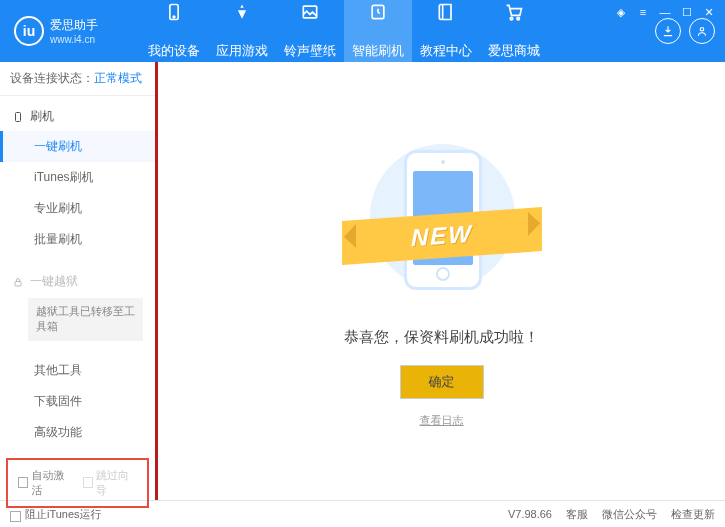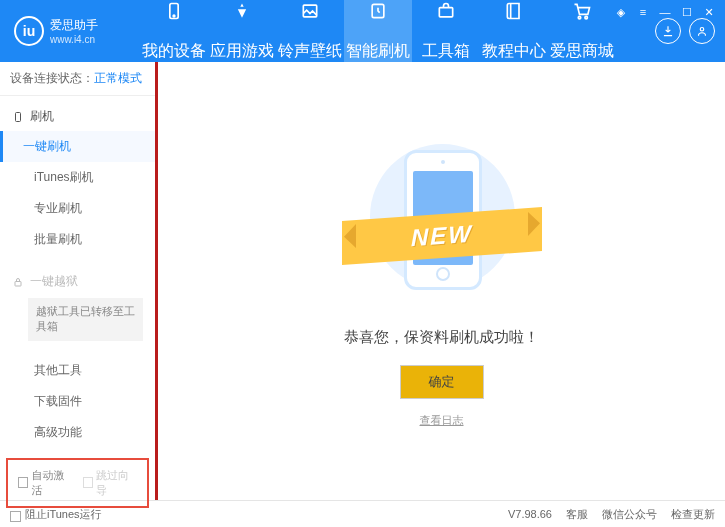--- a/index.html
+++ b/index.html
@@ -4,36 +4,36 @@
 <style>
 * { margin:0; padding:0; box-sizing:border-box; font-family:"Microsoft YaHei","PingFang SC",sans-serif; }
 body { width:725px; height:527px; overflow:hidden; background:#fff; font-size:12px; color:#333; }
 .header { background:#1e88f5; height:62px; display:flex; align-items:stretch; }
 .logo-area { display:flex; align-items:center; padding:0 14px; width:140px; }
 .logo-circle { width:30px; height:30px; border:2px solid #fff; border-radius:50%; display:flex; align-items:center; justify-content:center; color:#fff; font-weight:bold; font-size:14px; margin-right:6px; }
 .logo-text { color:#fff; }
 .logo-text .title { font-size:12px; font-weight:500; }
 .logo-text .url { font-size:10px; opacity:.8; }
 .nav { display:flex; flex:1; }
-.nav-item { width:68px; display:flex; flex-direction:column; align-items:center; justify-content:center; color:#fff; font-size:16px; cursor:pointer; gap:20px; }
+.nav-item { width:68px; display:flex; flex-direction:column; align-items:center; justify-content:center; color:#fff; font-size:13px; cursor:pointer; gap:20px; }
 .nav-item.active { background:#4da3f8; }
 .nav-icon { width:20px; height:20px; }
 .header-right { display:flex; align-items:center; padding:0 10px; gap:8px; }
 .win-controls { position:absolute; top:4px; right:8px; display:flex; gap:6px; color:#fff; font-size:11px; }
 .win-btn { width:16px; height:16px; display:flex; align-items:center; justify-content:center; cursor:pointer; }
 .circle-btn { width:26px; height:26px; border:1.5px solid #fff; border-radius:50%; display:flex; align-items:center; justify-content:center; color:#fff; cursor:pointer; }
 .body { display:flex; height:438px; }
 .sidebar { width:158px; border-right:3px solid #b91c1c; display:flex; flex-direction:column; }
 .status-bar { padding:8px 10px; font-size:12px; color:#666; border-bottom:1px solid #eee; }
 .status-bar .mode { color:#1e88f5; font-weight:500; }
 .side-section { padding:6px 0; }
 .side-heading { display:flex; align-items:center; padding:6px 12px; color:#555; font-size:12px; gap:6px; cursor:pointer; }
 .side-heading.locked { color:#bbb; }
 .side-item { padding:7px 10px 7px 34px; font-size:12px; color:#666; cursor:pointer; }
-.side-item.active { color:#1e88f5; border-left:3px solid #1e88f5; background:#f5f9ff; padding-left:20px; }
+.side-item.active { color:#1e88f5; border-left:3px solid #1e88f5; background:#f5f9ff; padding-left:31px; }
 .side-item.boxed { background:#f3f3f3; color:#888; margin:2px 12px 2px 28px; padding:6px 8px; font-size:11px; line-height:1.4; }
 .checkbox-row { display:flex; gap:10px; padding:8px 10px; border:2px solid #e74c3c; margin:4px 6px; font-size:11px; color:#888; }
 .chk { display:flex; align-items:center; gap:3px; }
 .chk-box { width:11px; height:11px; border:1px solid #aaa; display:inline-block; }
 .chk.disabled { color:#ccc; }
 .chk.disabled .chk-box { border-color:#ddd; }
 .main { flex:1; display:flex; flex-direction:column; align-items:center; justify-content:center; position:relative; }
 .phone-ill { position:relative; width:200px; height:180px; margin-bottom:14px; }
 .circle-bg { width:145px; height:145px; background:#e7f2ff; border-radius:50%; position:absolute; left:28px; top:10px; }
 .phone { width:78px; height:140px; background:#fff; border:3px solid #d4e9ff; border-radius:12px; position:absolute; left:62px; top:16px; }
@@ -96,27 +96,20 @@
     </div>
     <div class="nav-item active">
       <svg class="nav-icon" viewBox="0 0 24 24" fill="none" stroke="#fff" stroke-width="2">
           <rect x="5" y="4" width="14" height="16" rx="2"></rect>
           <path d="M12 8v4l2 2"></path>
         </svg>
       <span>智能刷机</span>
     </div>
     <div class="nav-item">
       <svg class="nav-icon" viewBox="0 0 24 24" fill="none" stroke="#fff" stroke-width="2">
-          <rect x="4" y="8" width="16" height="11" rx="1"></rect>
-          <path d="M9 8V6a3 3 0 016 0v2"></path>
-        </svg>
-      <span>工具箱</span>
-    </div>
-    <div class="nav-item">
-      <svg class="nav-icon" viewBox="0 0 24 24" fill="none" stroke="#fff" stroke-width="2">
           <path d="M4 5a2 2 0 012-2h12v18H6a2 2 0 01-2-2V5z"></path>
           <path d="M8 3v18"></path>
         </svg>
       <span>教程中心</span>
     </div>
     <div class="nav-item">
       <svg class="nav-icon" viewBox="0 0 24 24" fill="none" stroke="#fff" stroke-width="2">
           <circle cx="9" cy="20" r="1.5"></circle>
           <circle cx="17" cy="20" r="1.5"></circle>
           <path d="M3 4h3l3 12h10l2-8H7"></path>

